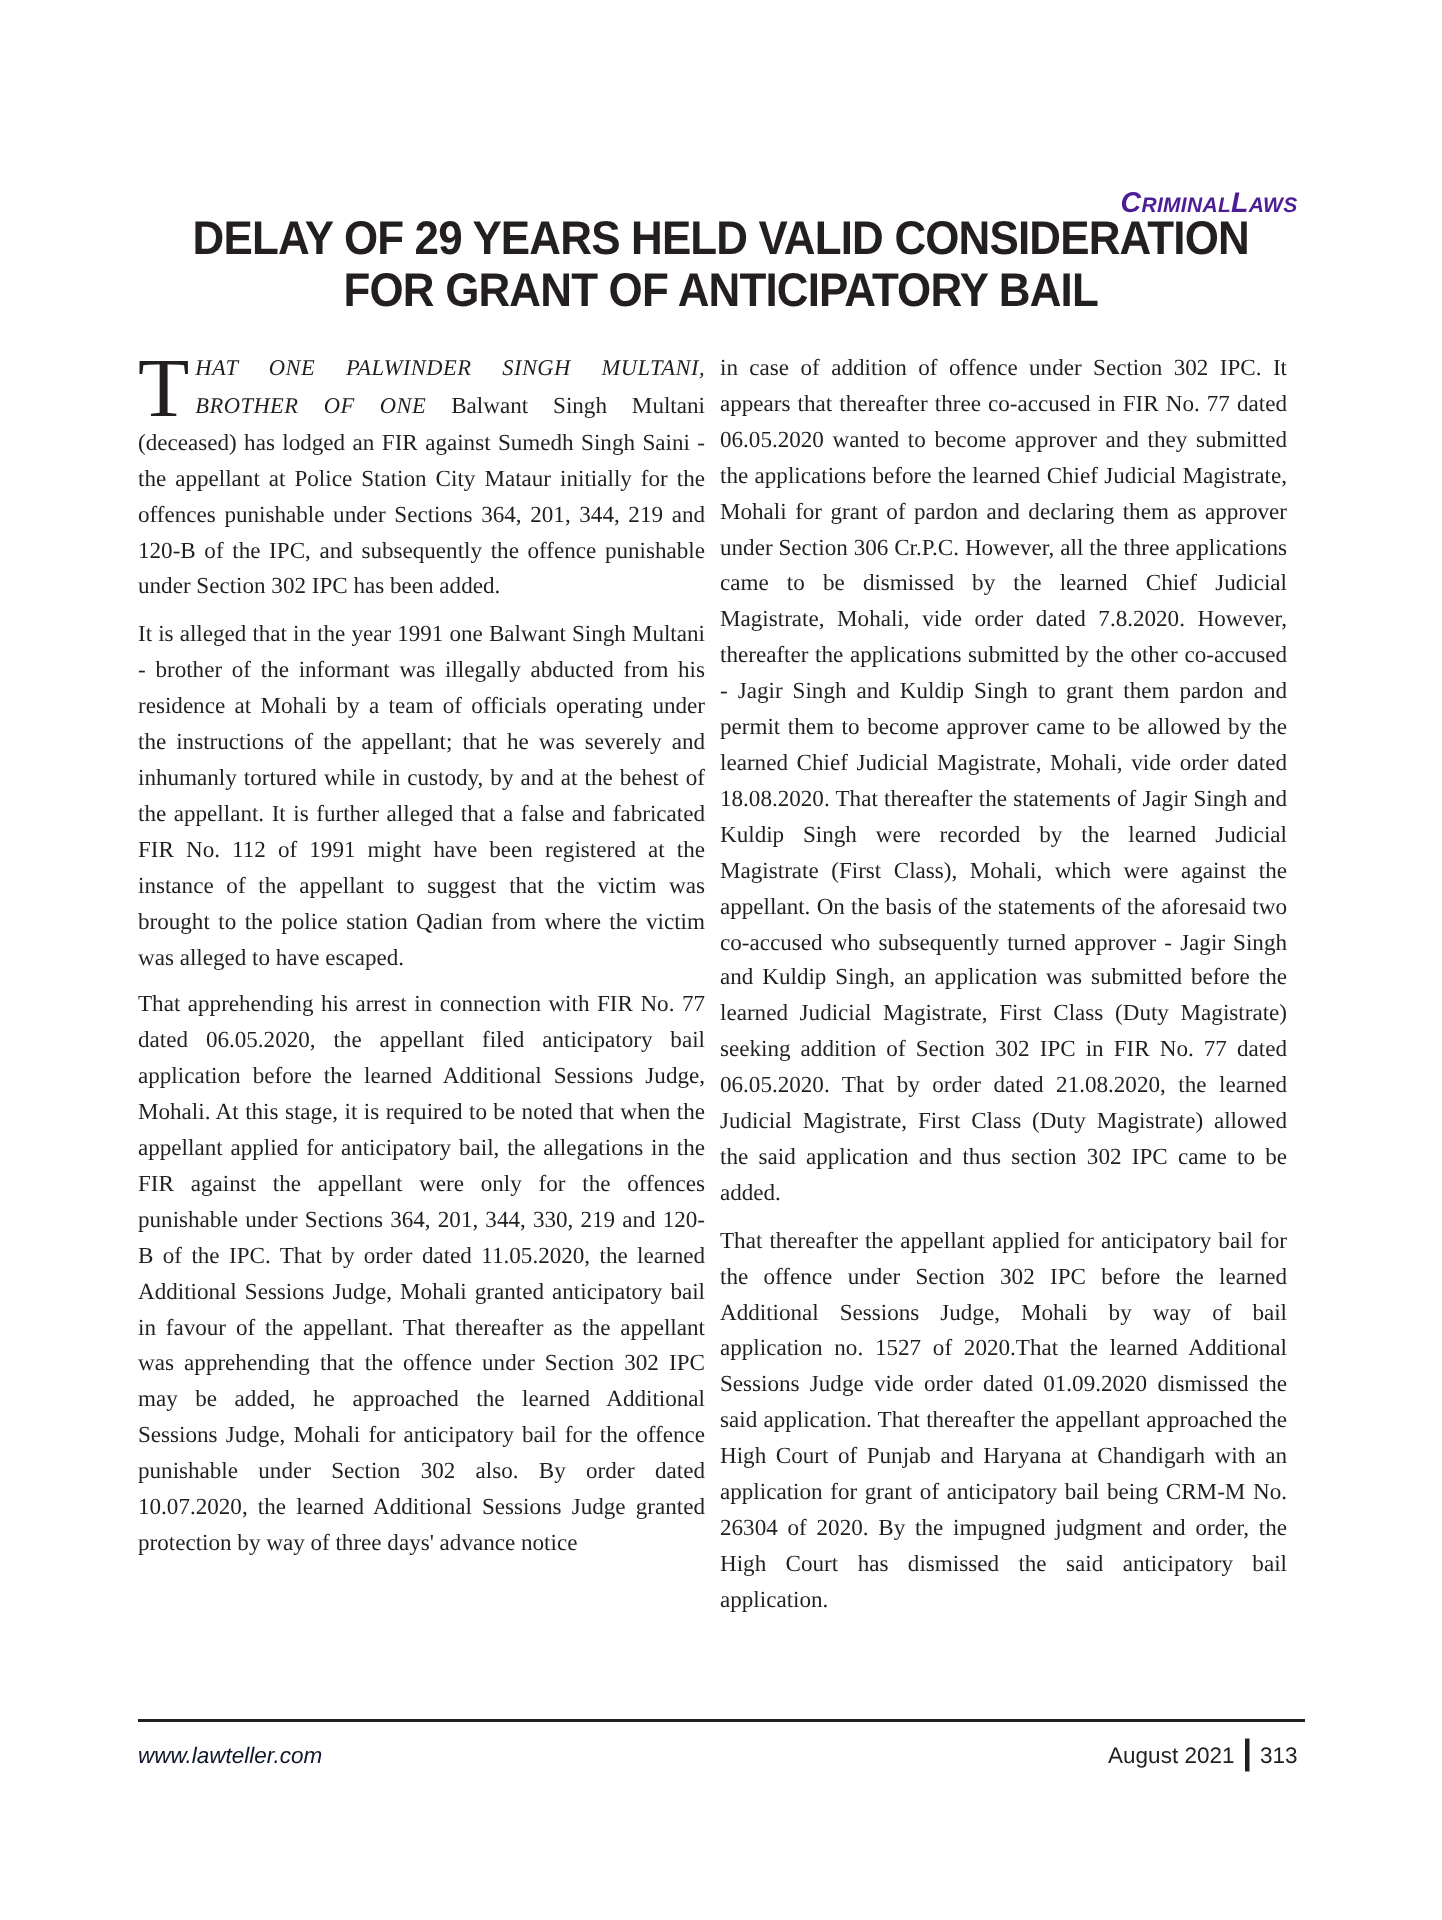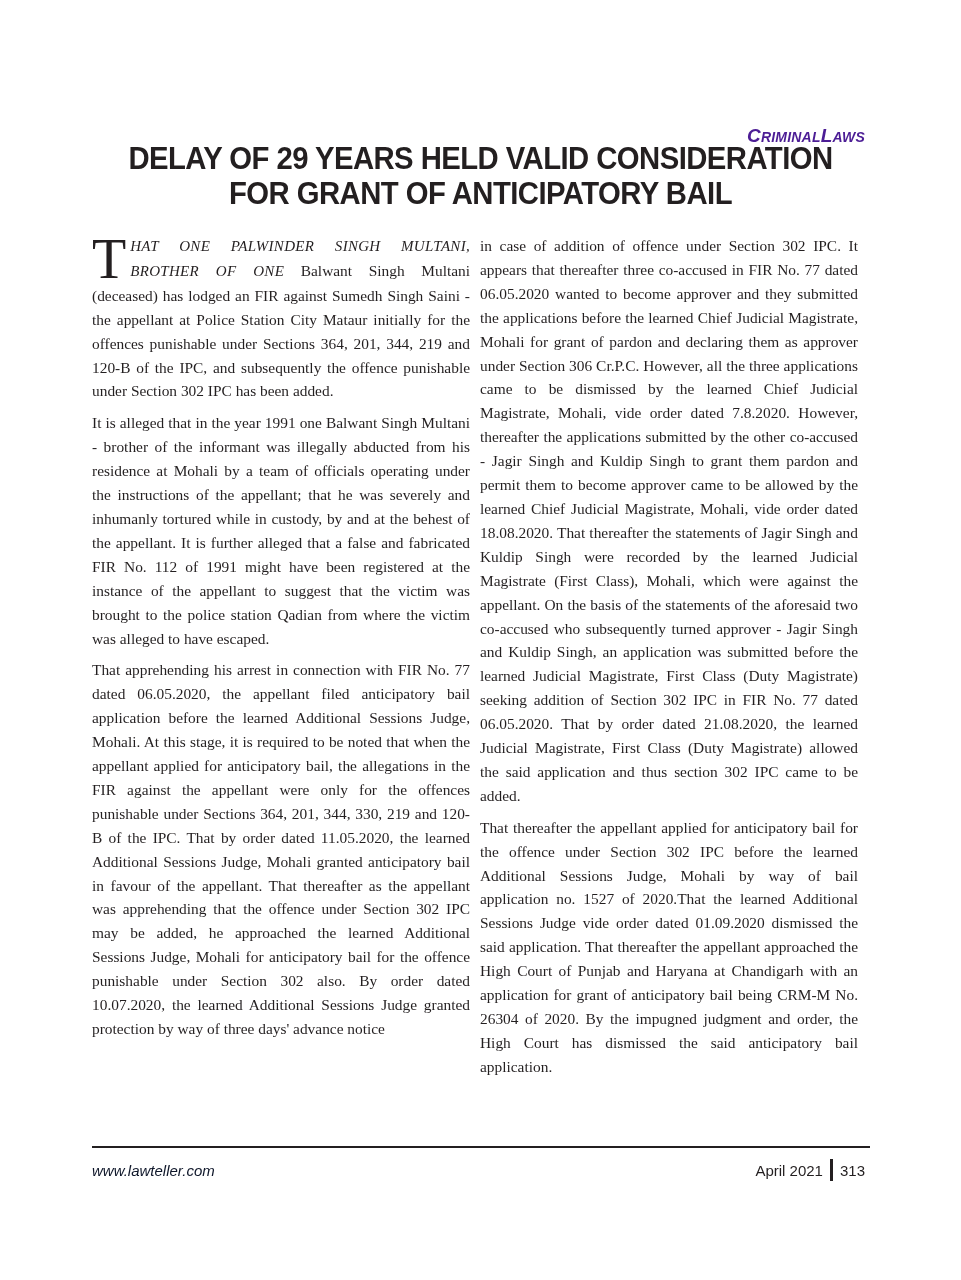--- a/index.html
+++ b/index.html
@@ -135,16 +135,16 @@
     <p>in case of addition of offence under Section 302 IPC. It appears that thereafter three co-accused in FIR No. 77 dated 06.05.2020 wanted to become approver and they submitted the applications before the learned Chief Judicial Magistrate, Mohali for grant of pardon and declaring them as approver under Section 306 Cr.P.C. However, all the three applications came to be dismissed by the learned Chief Judicial Magistrate, Mohali, vide order dated 7.8.2020. However, thereafter the applications submitted by the other co-accused - Jagir Singh and Kuldip Singh to grant them pardon and permit them to become approver came to be allowed by the learned Chief Judicial Magistrate, Mohali, vide order dated 18.08.2020. That thereafter the statements of Jagir Singh and Kuldip Singh were recorded by the learned Judicial Magistrate (First Class), Mohali, which were against the appellant. On the basis of the statements of the aforesaid two co-accused who subsequently turned approver - Jagir Singh and Kuldip Singh, an application was submitted before the learned Judicial Magistrate, First Class (Duty Magistrate) seeking addition of Section 302 IPC in FIR No. 77 dated 06.05.2020. That by order dated 21.08.2020, the learned Judicial Magistrate, First Class (Duty Magistrate) allowed the said application and thus section 302 IPC came to be added.</p>
     <p>That thereafter the appellant applied for anticipatory bail for the offence under Section 302 IPC before the learned Additional Sessions Judge, Mohali by way of bail application no. 1527 of 2020.That the learned Additional Sessions Judge vide order dated 01.09.2020 dismissed the said application. That thereafter the appellant approached the High Court of Punjab and Haryana at Chandigarh with an application for grant of anticipatory bail being CRM-M No. 26304 of 2020. By the impugned judgment and order, the High Court has dismissed the said anticipatory bail application.</p>
   </div>
 </div>
 
 <div class="rule"></div>
 
 <div class="footer-url">www.lawteller.com</div>
 
 <div class="footer-right">
-  <span>April 2021</span>
+  <span>August 2021</span>
   <span class="sep"></span>
   <span>313</span>
 </div>
 
 </body></html>

